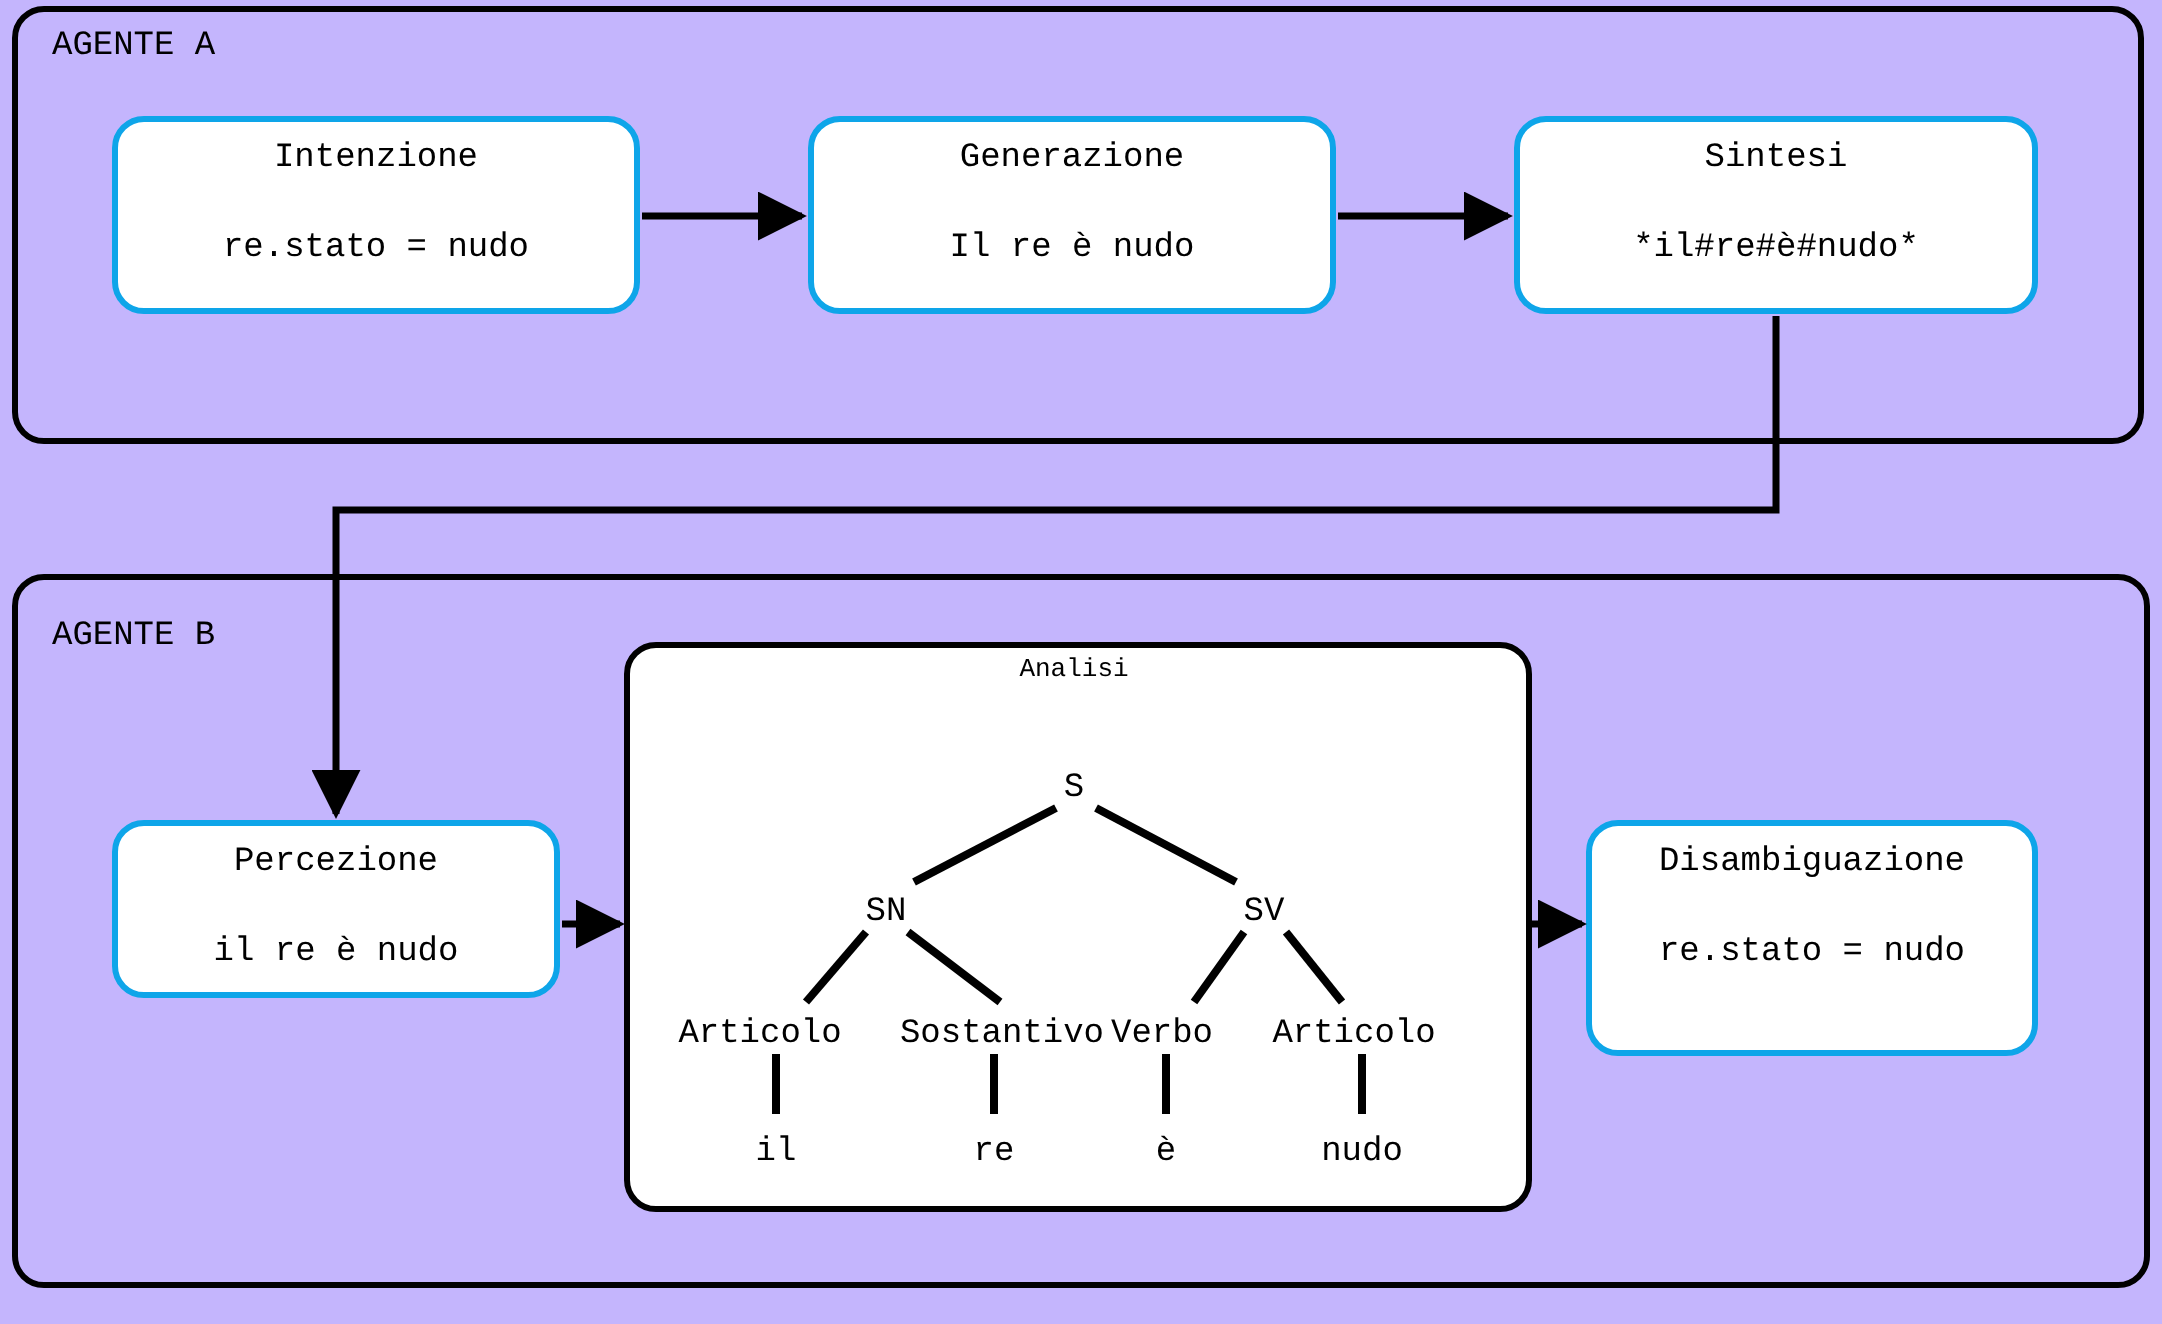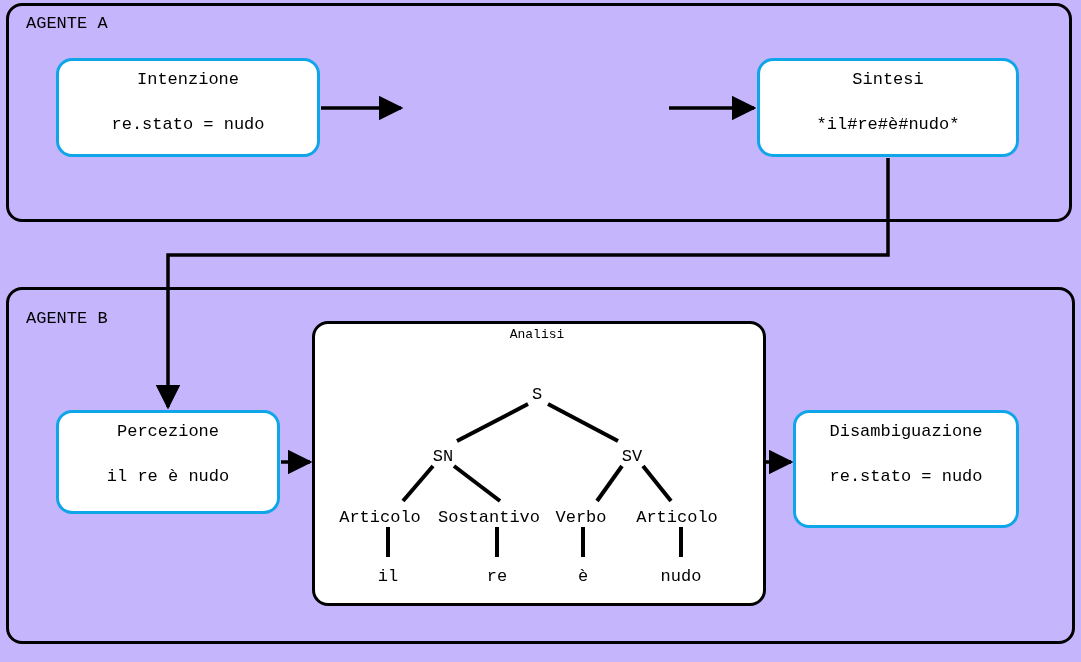--- a/index.html
+++ b/index.html
@@ -89,43 +89,47 @@
 <div id="canvas">
 
   <div class="agent-frame" style="left:6px; top:3px; width:1066px; height:219px;"></div>
   <div class="agent-label" style="left:26px; top:14px;">AGENTE A</div>
 
   <div class="node-box" style="left:56px; top:58px; width:264px; height:99px;">
     <div class="node-title">Intenzione</div>
     <div class="node-value">re.stato = nudo</div>
   </div>
 
+  <div class="node-box" style="left:404px; top:58px; width:264px; height:99px;">
+    <div class="node-title">Generazione</div>
+    <div class="node-value">Il re è nudo</div>
+  </div>
 
   <div class="node-box" style="left:757px; top:58px; width:262px; height:99px;">
     <div class="node-title">Sintesi</div>
     <div class="node-value">*il#re#è#nudo*</div>
   </div>
 
   <div class="agent-frame" style="left:6px; top:287px; width:1069px; height:357px;"></div>
   <div class="agent-label" style="left:26px; top:309px;">AGENTE B</div>
 
-  <div class="node-box" style="left:56px; top:410px; width:224px; height:104px;">
+  <div class="node-box" style="left:56px; top:410px; width:224px; height:89px;">
     <div class="node-title">Percezione</div>
     <div class="node-value">il re è nudo</div>
   </div>
 
   <div class="analisi-frame" style="left:312px; top:321px; width:454px; height:285px;"></div>
   <div class="analisi-title" style="left:537px; top:327px;">Analisi</div>
 
   <div class="tree-node" style="left:537px; top:385px;">S</div>
   <div class="tree-node" style="left:443px; top:447px;">SN</div>
   <div class="tree-node" style="left:632px; top:447px;">SV</div>
 
   <div class="tree-node" style="left:380px; top:508px;">Articolo</div>
-  <div class="tree-node" style="left:489px; top:508px;">Sostantivo</div>
+  <div class="tree-node" style="left:501px; top:508px;">Sostantivo</div>
   <div class="tree-node" style="left:581px; top:508px;">Verbo</div>
   <div class="tree-node" style="left:677px; top:508px;">Articolo</div>
 
   <div class="tree-node" style="left:388px; top:567px;">il</div>
   <div class="tree-node" style="left:497px; top:567px;">re</div>
   <div class="tree-node" style="left:583px; top:567px;">è</div>
   <div class="tree-node" style="left:681px; top:567px;">nudo</div>
 
   <div class="node-box" style="left:793px; top:410px; width:226px; height:118px;">
     <div class="node-title">Disambiguazione</div>

